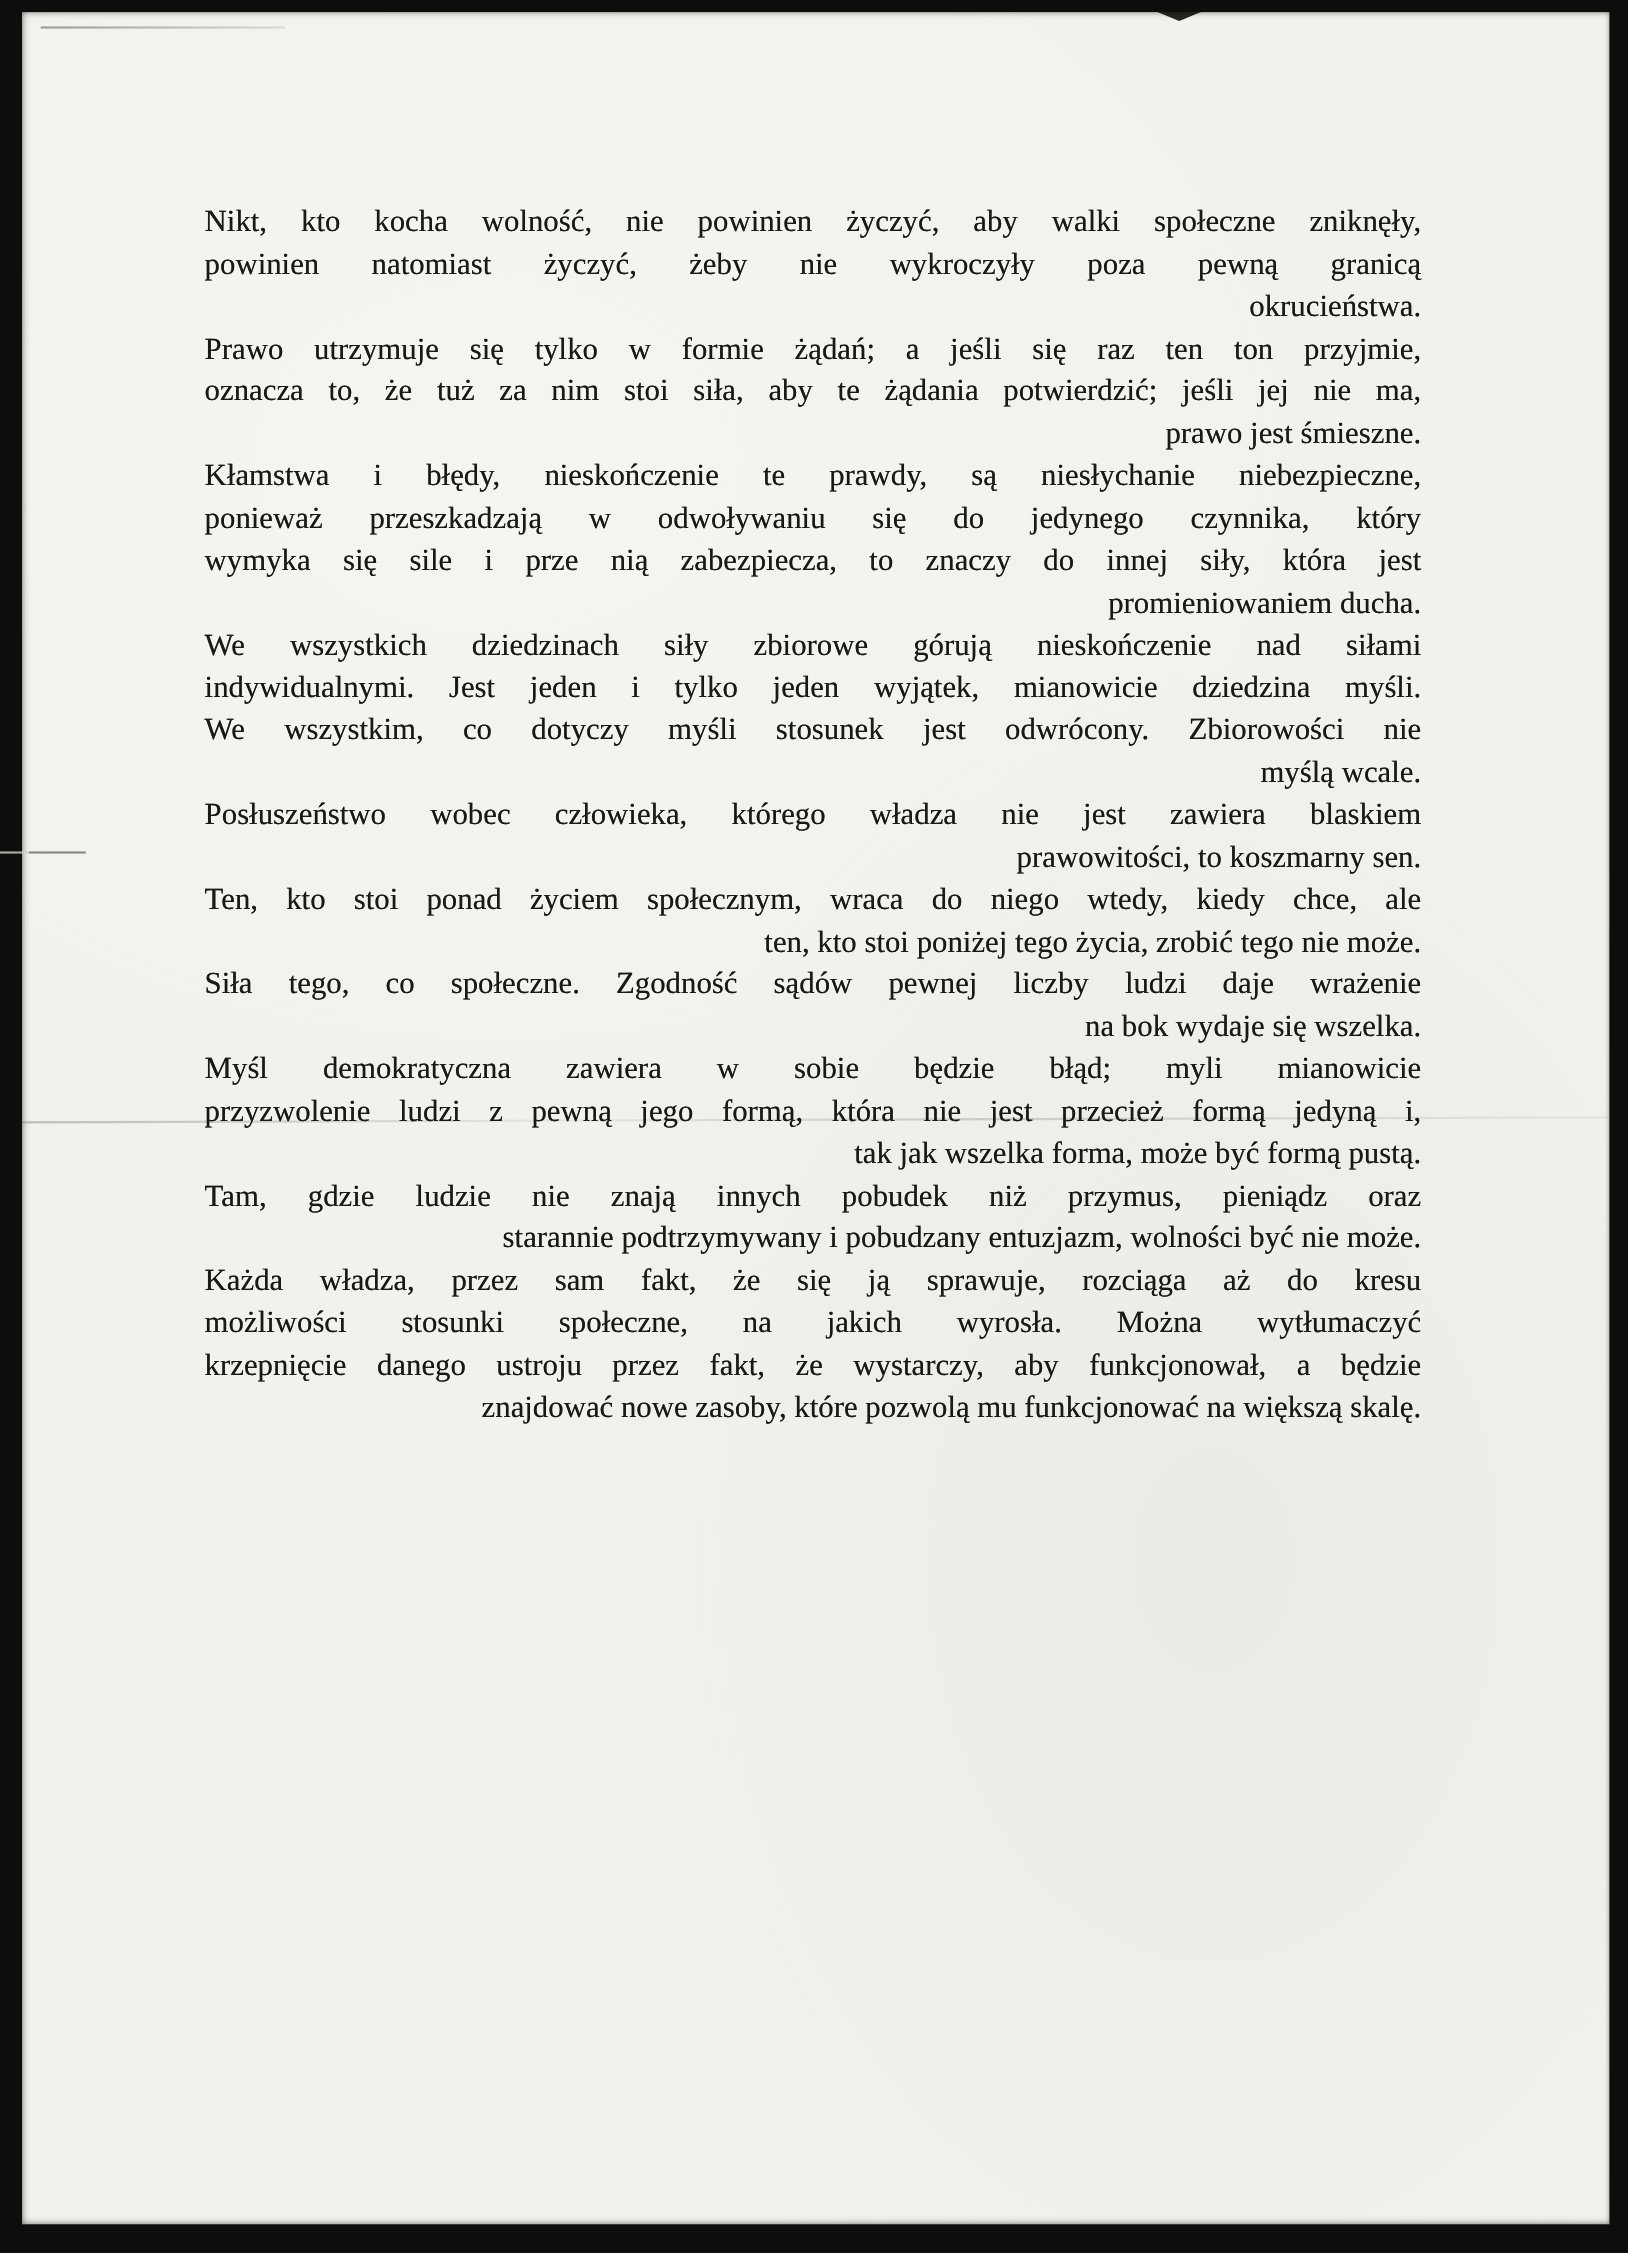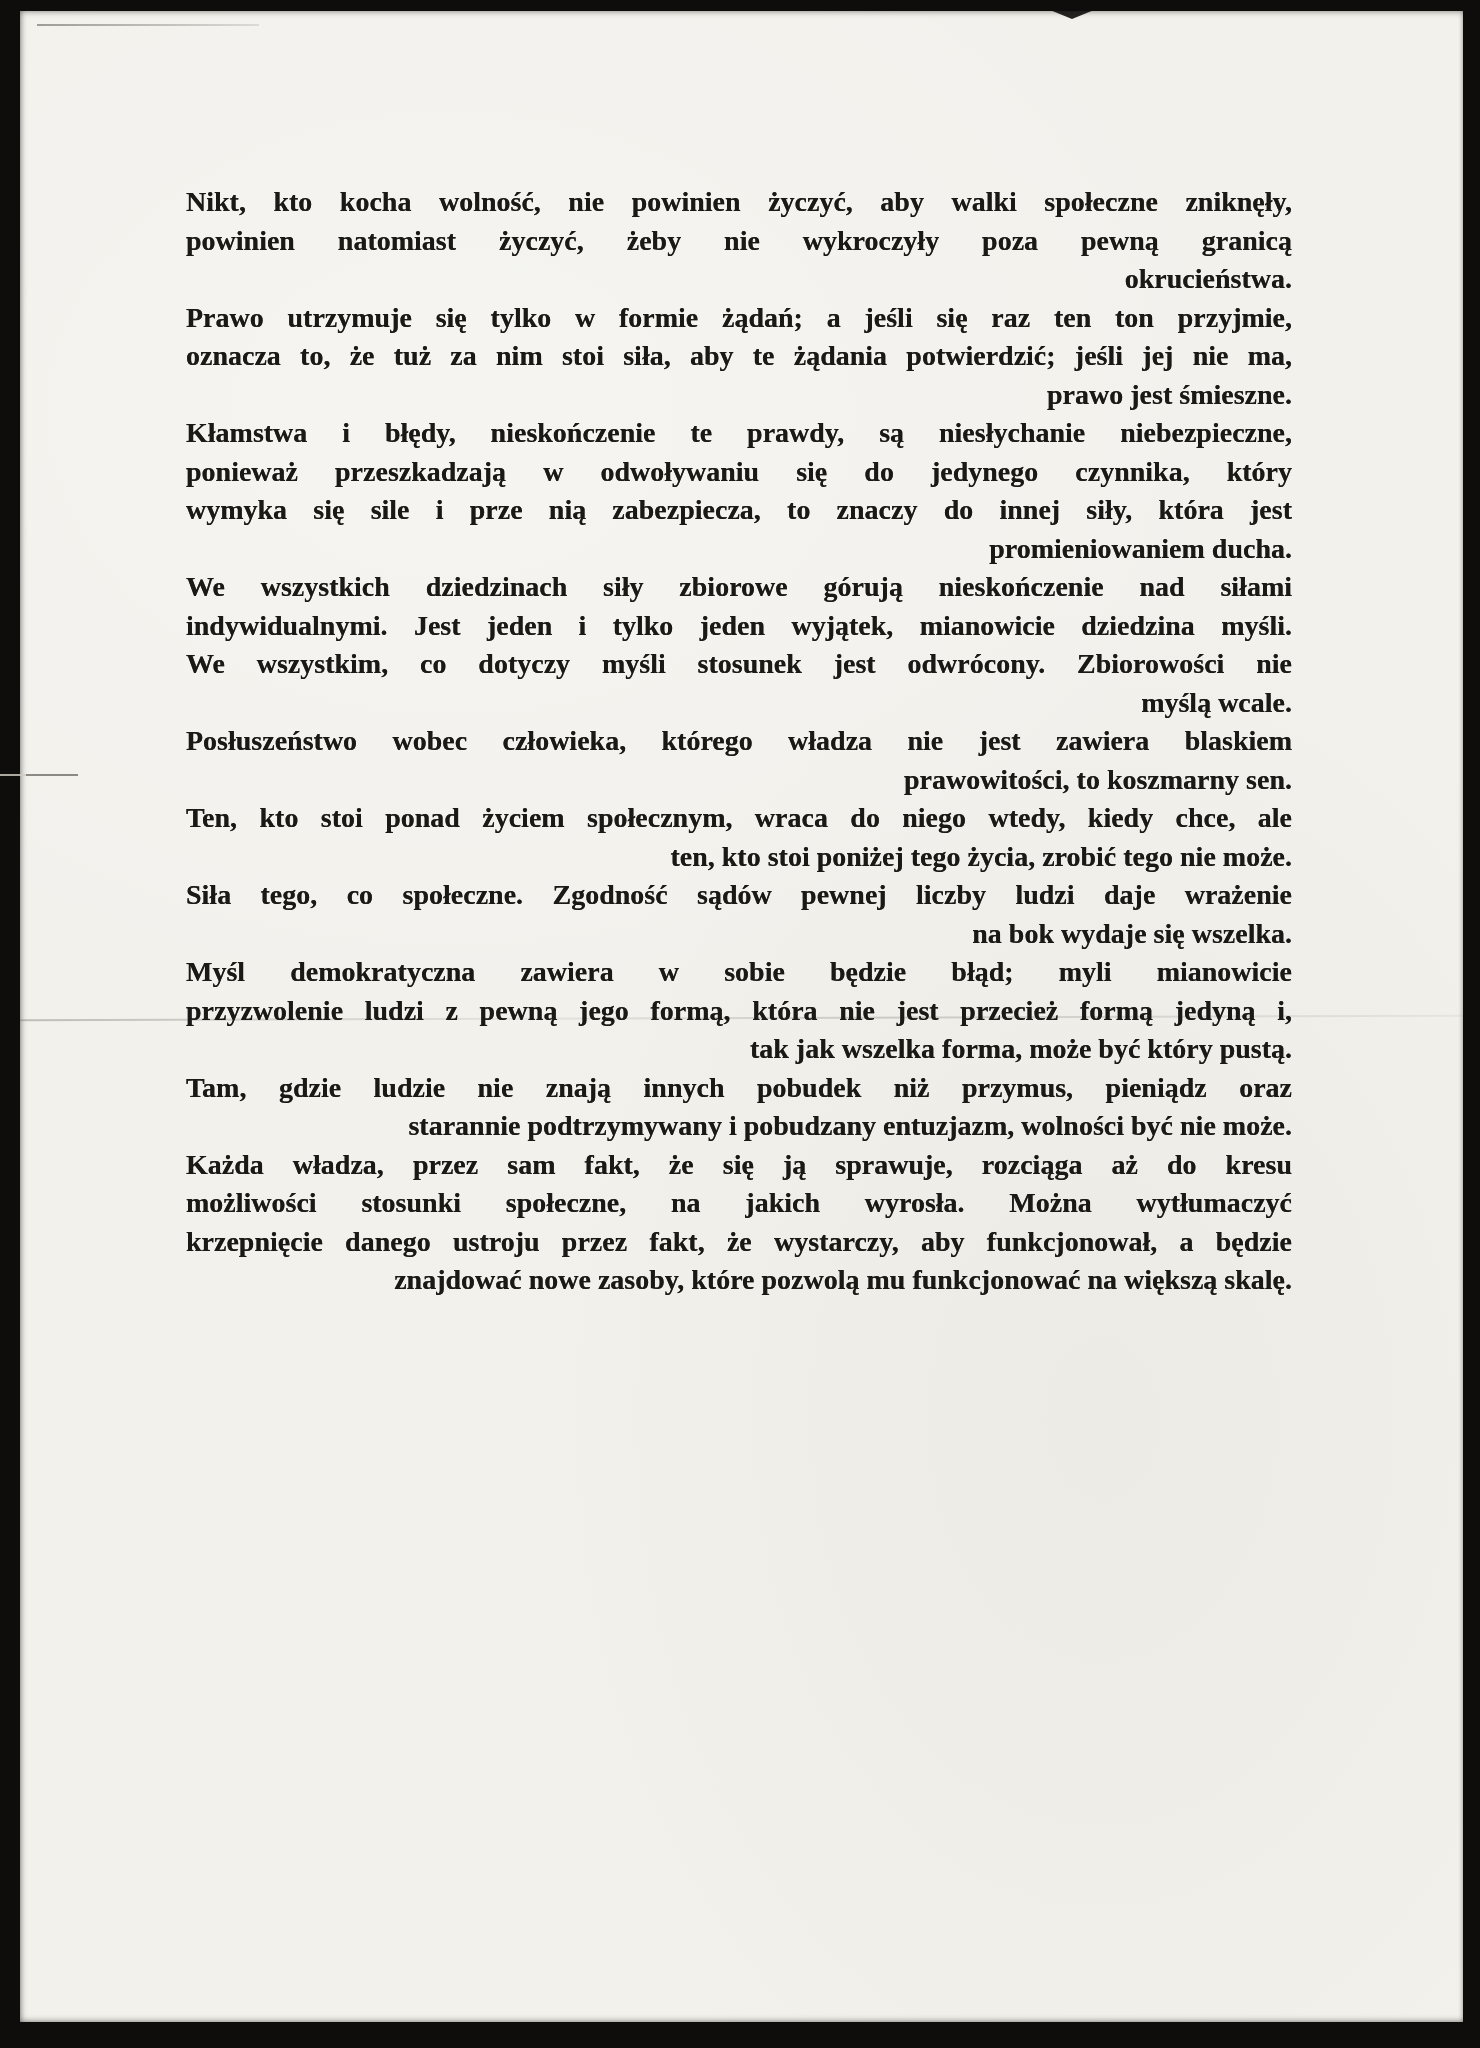--- a/index.html
+++ b/index.html
@@ -64,21 +64,21 @@
   
   .textblock{
     position:absolute;
     left:166px;top:172px;          
     width:1106px;
     color:var(--ink);
     font-size:28px;
     line-height:38.5px;
     text-shadow:0 0 0.5px rgba(27,25,21,0.75);
   }
-  .para{margin:0;padding:0;font-weight:bold;}
+  .para{margin:0;padding:0;}
   .line{display:block;}
   .line.j{text-align:justify;text-align-last:justify;}
   .line.l{text-align:right;}
 </style>
 </head>
 <body>
 
 <div class="scan">
   <div class="paper">
     <div class="edge-line"></div>
@@ -126,21 +126,21 @@
       </p>
 
       <p class="para">
         <span class="line j">Siła tego, co społeczne. Zgodność sądów pewnej liczby ludzi daje wrażenie</span>
         <span class="line l">na bok wydaje się wszelka.</span>
       </p>
 
       <p class="para">
         <span class="line j">Myśl demokratyczna zawiera w sobie będzie błąd; myli mianowicie</span>
         <span class="line j">przyzwolenie ludzi z pewną jego formą, która nie jest przecież formą jedyną i,</span>
-        <span class="line l">tak jak wszelka forma, może być który pustą.</span>
+        <span class="line l">tak jak wszelka forma, może być formą pustą.</span>
       </p>
 
       <p class="para">
         <span class="line j">Tam, gdzie ludzie nie znają innych pobudek niż przymus, pieniądz oraz</span>
         <span class="line l">starannie podtrzymywany i pobudzany entuzjazm, wolności być nie może.</span>
       </p>
 
       <p class="para">
         <span class="line j">Każda władza, przez sam fakt, że się ją sprawuje, rozciąga aż do kresu</span>
         <span class="line j">możliwości stosunki społeczne, na jakich wyrosła. Można wytłumaczyć</span>

